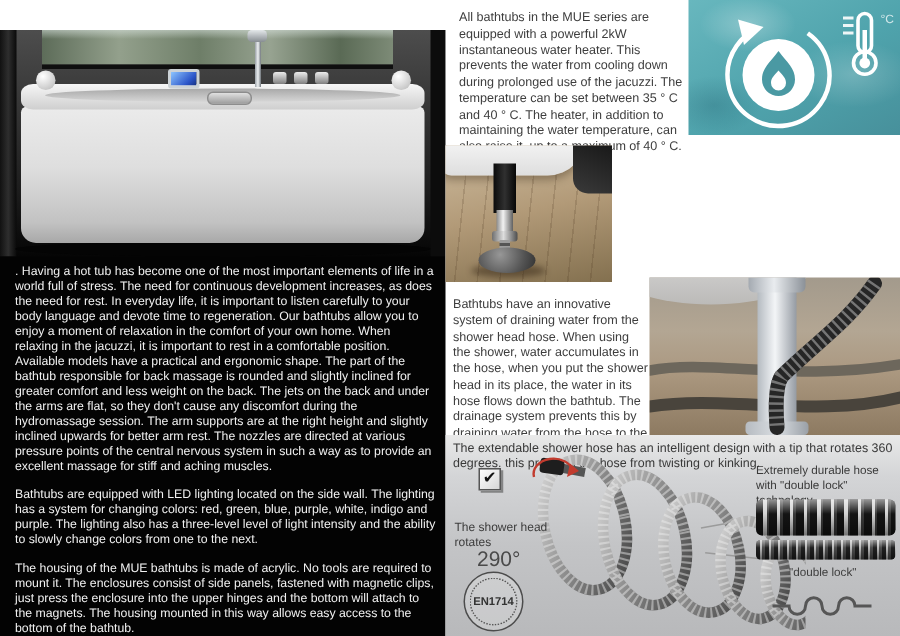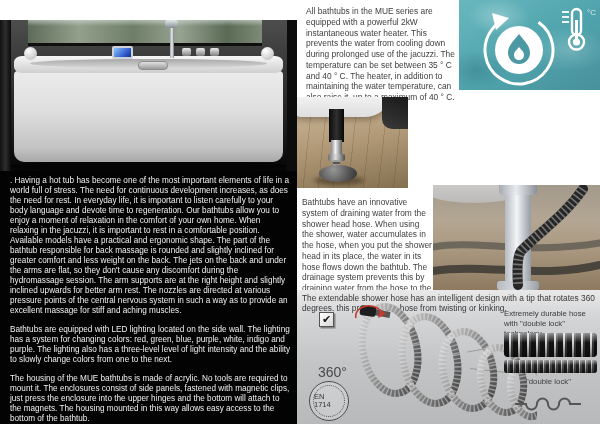--- a/index.html
+++ b/index.html
@@ -102,22 +102,22 @@
     color:#383838; font-weight:500; }
   .checkbox { position:absolute; left:22px; top:22px; width:15px; height:15px;
     background:linear-gradient(135deg,#ffffff,#d6d6d6); border:1px solid #555;
     box-shadow:1.5px 1.5px 0 rgba(80,80,80,.6);
     font-size:11px; line-height:13px; text-align:center; color:#141414; }
   .shower-label { position:absolute; left:6px; top:57px; width:62px; font-size:8px; line-height:1.3; color:#3c3c3c; }
   .rot-value { position:absolute; left:21px; top:74px; font-size:14px; color:#4a4a4a; }
   .badge { position:absolute; left:12px; top:91px; width:40px; height:40px; border-radius:50%;
     border:1.5px solid #4c4c4c; background:rgba(255,255,255,.22); }
   .badge-inner { position:absolute; left:3px; top:3px; right:3px; bottom:3px; border-radius:50%;
-    border:1px dotted #555; display:flex; flex-direction:column; justify-content:center;
-    font-size:7.5px; font-weight:normal; color:#333; line-height:1.1; }
+    border:1px dotted #555; display:flex; flex-direction:row; align-items:center; justify-content:center;
+    font-size:7.5px; font-weight:bold; color:#333; line-height:1.1; }
   .spiral { position:absolute; left:55px; top:8px; width:185px; height:126px; }
   .durable-box { position:absolute; left:207px; top:19px; width:94px; font-size:7.8px; line-height:1.3;
     color:#3a3a3a; font-weight:500; }
   .strip1 { position:absolute; left:207px; top:43px; width:93px; height:24px; border-radius:4px;
     background:repeating-linear-gradient(90deg,#141414 0 5px,#d2d2d2 5px 7px,#3a3a3a 7px 9px); }
   .strip1:after, .strip2:after { content:""; position:absolute; inset:0; border-radius:inherit;
     background:linear-gradient(180deg,rgba(255,255,255,.55),rgba(255,255,255,0) 40%,rgba(0,0,0,.45)); }
   .strip2 { position:absolute; left:207px; top:70px; width:93px; height:13px; border-radius:3px;
     background:repeating-linear-gradient(90deg,#202020 0 3px,#b9b9b9 3px 4px,#4d4d4d 4px 6px); }
   .dl-caption { position:absolute; left:229px; top:87px; width:70px; font-size:7.8px; color:#3e3e3e; }
@@ -247,21 +247,22 @@
           <ellipse cx="176" cy="92" rx="17" ry="27" transform="rotate(-12 176 92)"></ellipse>
         </g>
         <path d="M22,14 L38,17" stroke="#555" stroke-width="6"></path>
         <rect x="8" y="8" width="16" height="10" rx="2.5" fill="#1e1e1e" transform="rotate(8 16 13)"></rect>
         <g>
           <path d="M4,20 A13 10 0 1 1 30 16" fill="none" stroke="#c23b2e" stroke-width="1.6"></path>
           <polygon points="28,11 34,16 26,20" fill="#c23b2e"></polygon>
         </g>
       </svg>
 
-      <div class="rot-value">360°</div>
+      <div class="shower-label">The shower head rotates</div>
+      <div class="rot-value">290°</div>
 
       <div class="badge">
         <div class="badge-inner">
           <span>EN</span>
           <span>1714</span>
         </div>
       </div>
 
       <div class="durable-box">Extremely durable hose with "double lock" technology</div>
       <div class="strip1"></div>

